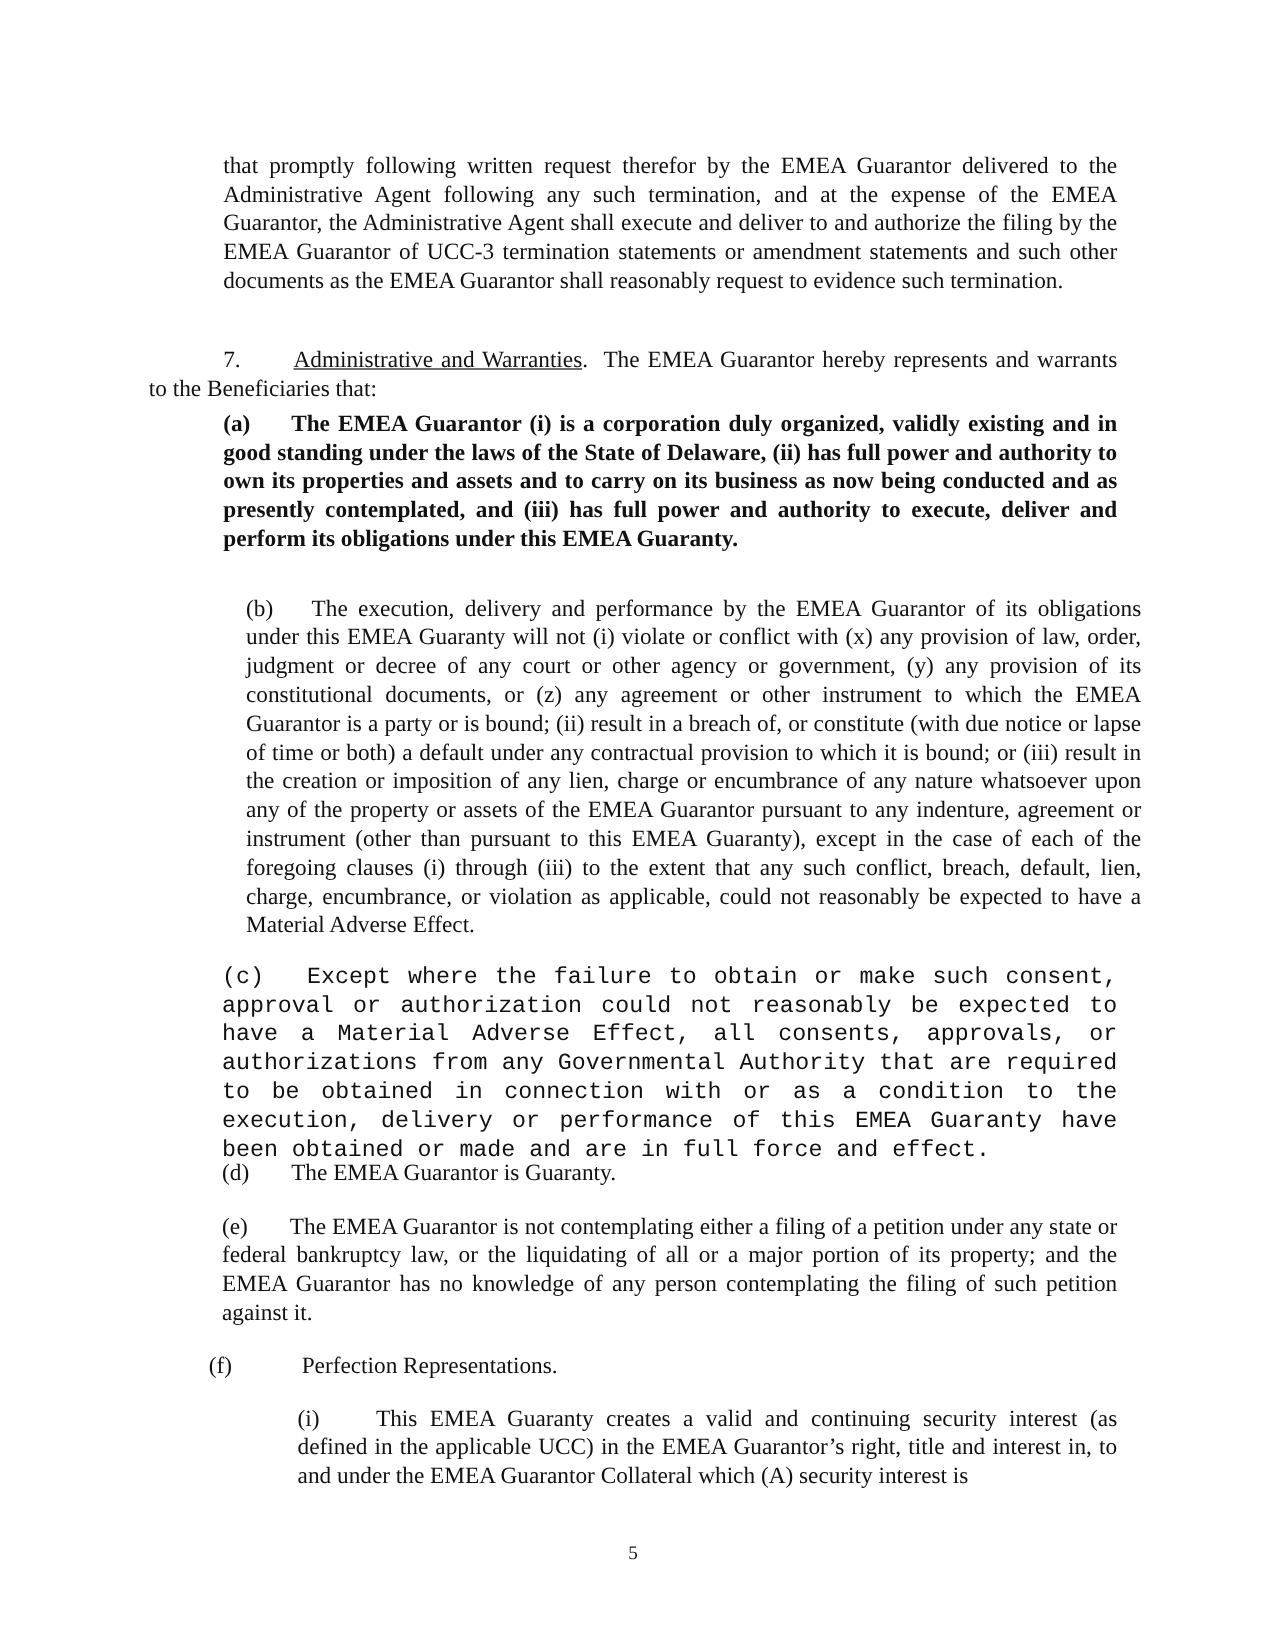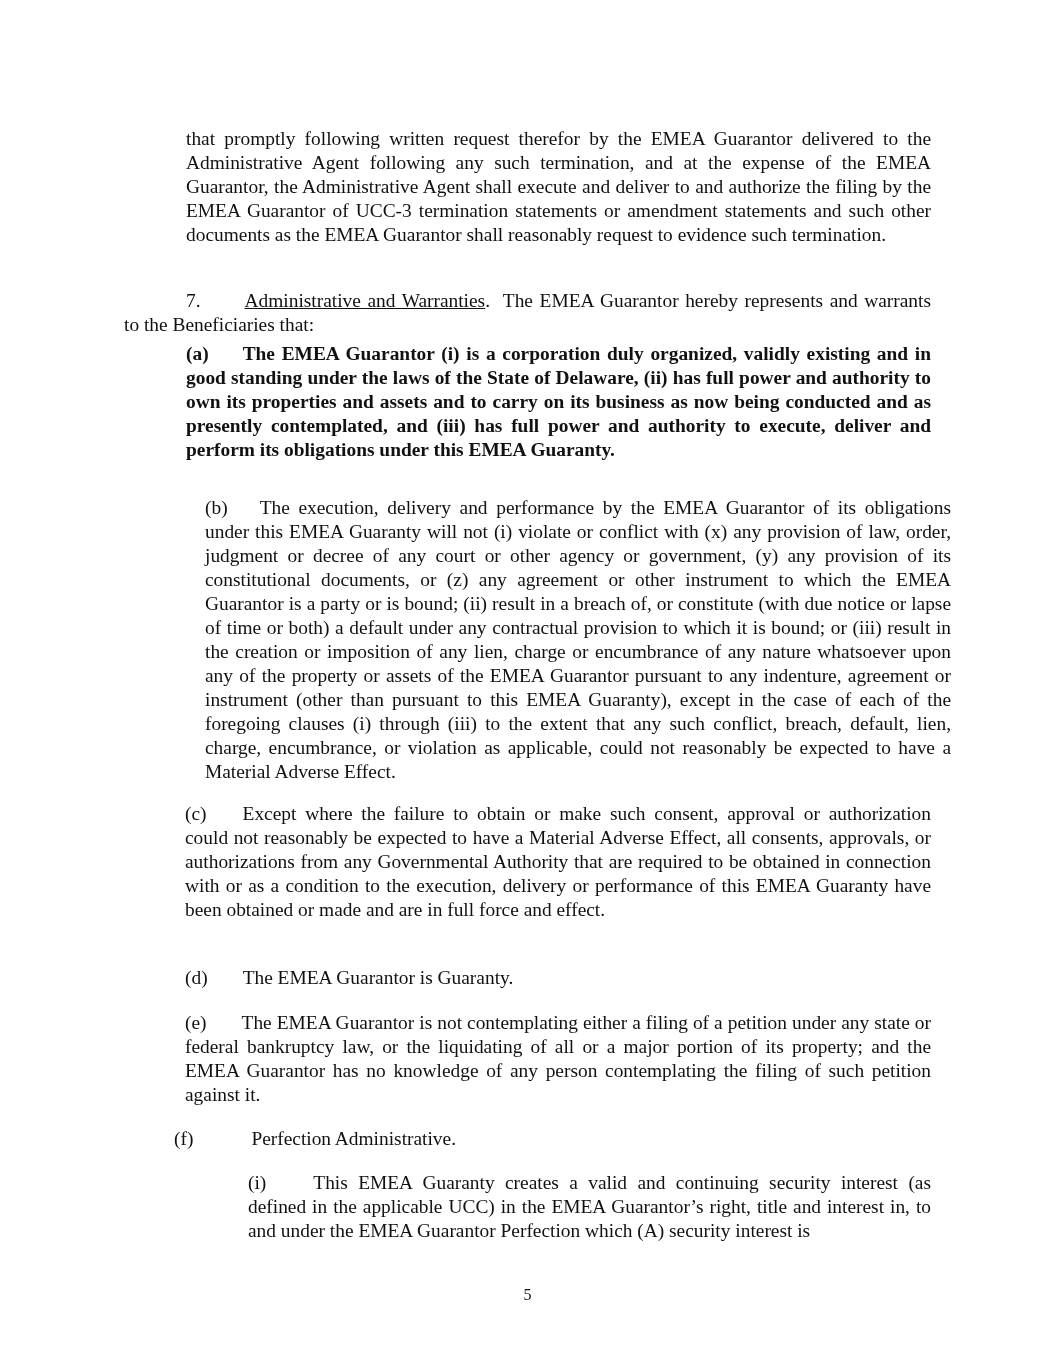--- a/index.html
+++ b/index.html
@@ -9,21 +9,21 @@
       font-size: 19.4px; line-height: 24px;
     }
     .blk { position: absolute; margin: 0; }
     .just { text-align: justify; text-align-last: left; }
     .tab { display: inline-block; }
     .ul { text-decoration: underline; }
     #p-intro { left: 186px; top: 127px; width: 745px; }
     #p-7 { left: 124px; top: 289px; width: 807px; text-indent: 62px; }
     #p-a { left: 186px; top: 342px; width: 745px; font-weight: bold; }
     #p-b { left: 185px; top: 496px; width: 746px; margin-left: 20px; }
-    #p-c { left: 185px; top: 802px; width: 746px; }
+    #p-c { left: 185px; top: 802px; width: 746px; font-family: Liberation Mono, monospace; }
     #p-d { left: 185px; top: 966px; width: 746px; }
     #p-e { left: 185px; top: 1011px; width: 746px; font-family: Liberation Serif, serif; }
     #p-f { left: 174px; top: 1127px; width: 757px; }
     #p-fi { left: 248px; top: 1171px; width: 683px; }
     #page-num { left: 0; width: 1055px; top: 1283px; text-align: center; font-size: 16px; }
   </style>
 </head>
 <body>
 
 <p class="blk just" id="p-intro">that promptly following written request therefor by the EMEA Guarantor delivered to the Administrative Agent following any such termination, and at the expense of the EMEA Guarantor, the Administrative Agent shall execute and deliver to and authorize the filing by the EMEA Guarantor of UCC-3 termination statements or amendment statements and such other documents as the EMEA Guarantor shall reasonably request to evidence such termination.</p>
@@ -33,17 +33,17 @@
 <p class="blk just" id="p-a"><span>(a)</span><span class="tab" style="width:34px"></span><span>The EMEA Guarantor (i) is a corporation duly organized, validly existing and in good standing under the laws of the State of Delaware, (ii) has full power and authority to own its properties and assets and to carry on its business as now being conducted and as presently contemplated, and (iii) has full power and authority to execute, deliver and perform its obligations under this EMEA Guaranty.</span></p>
 
 <p class="blk just" id="p-b"><span>(b)</span><span class="tab" style="width:32px"></span><span>The execution, delivery and performance by the EMEA Guarantor of its obligations under this EMEA Guaranty will not (i) violate or conflict with (x) any provision of law, order, judgment or decree of any court or other agency or government, (y) any provision of its constitutional documents, or (z) any agreement or other instrument to which the EMEA Guarantor is a party or is bound; (ii) result in a breach of, or constitute (with due notice or lapse of time or both) a default under any contractual provision to which it is bound; or (iii) result in the creation or imposition of any lien, charge or encumbrance of any nature whatsoever upon any of the property or assets of the EMEA Guarantor pursuant to any indenture, agreement or instrument (other than pursuant to this EMEA Guaranty), except in the case of each of the foregoing clauses (i) through (iii) to the extent that any such conflict, breach, default, lien, charge, encumbrance, or violation as applicable, could not reasonably be expected to have a Material Adverse Effect.</span></p>
 
 <p class="blk just" id="p-c"><span>(c)</span><span class="tab" style="width:36px"></span><span>Except where the failure to obtain or make such consent, approval or authorization could not reasonably be expected to have a Material Adverse Effect, all consents, approvals, or authorizations from any Governmental Authority that are required to be obtained in connection with or as a condition to the execution, delivery or performance of this EMEA Guaranty have been obtained or made and are in full force and effect.</span></p>
 
 <p class="blk" id="p-d"><span>(d)</span><span class="tab" style="width:35px"></span><span>The EMEA Guarantor is Guaranty.</span></p>
 
 <p class="blk just" id="p-e"><span>(e)</span><span class="tab" style="width:35px"></span><span>The EMEA Guarantor is not contemplating either a filing of a petition under any state or federal bankruptcy law, or the liquidating of all or a major portion of its property; and the EMEA Guarantor has no knowledge of any person contemplating the filing of such petition against it.</span></p>
 
-<p class="blk" id="p-f"><span>(f)</span><span class="tab" style="width:58px"></span><span>Perfection Administrative.</span></p>
+<p class="blk" id="p-f"><span>(f)</span><span class="tab" style="width:58px"></span><span>Perfection Representations.</span></p>
 
-<p class="blk just" id="p-fi"><span>(i)</span><span class="tab" style="width:47px"></span><span>This EMEA Guaranty creates a valid and continuing security interest (as defined in the applicable UCC) in the EMEA Guarantor’s right, title and interest in, to and under the EMEA Guarantor Perfection which (A) security interest is</span></p>
+<p class="blk just" id="p-fi"><span>(i)</span><span class="tab" style="width:47px"></span><span>This EMEA Guaranty creates a valid and continuing security interest (as defined in the applicable UCC) in the EMEA Guarantor’s right, title and interest in, to and under the EMEA Guarantor Collateral which (A) security interest is</span></p>
 
 <p class="blk" id="page-num">5</p>
 
 </body></html>

